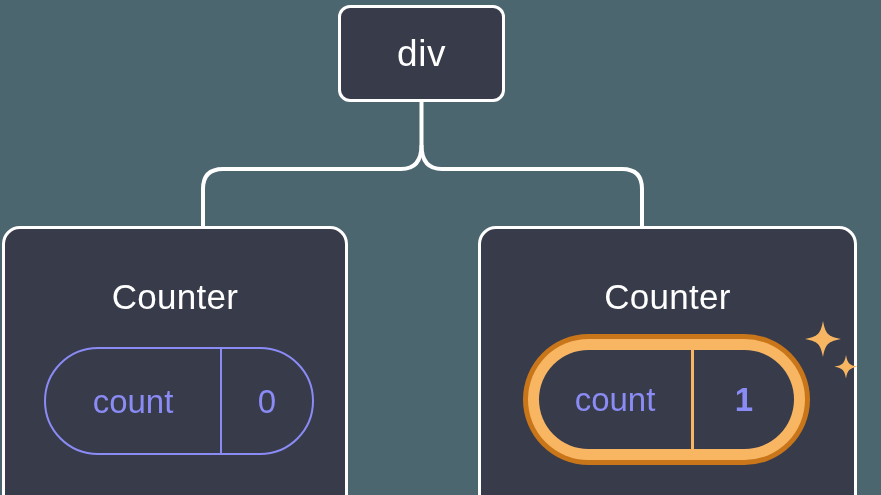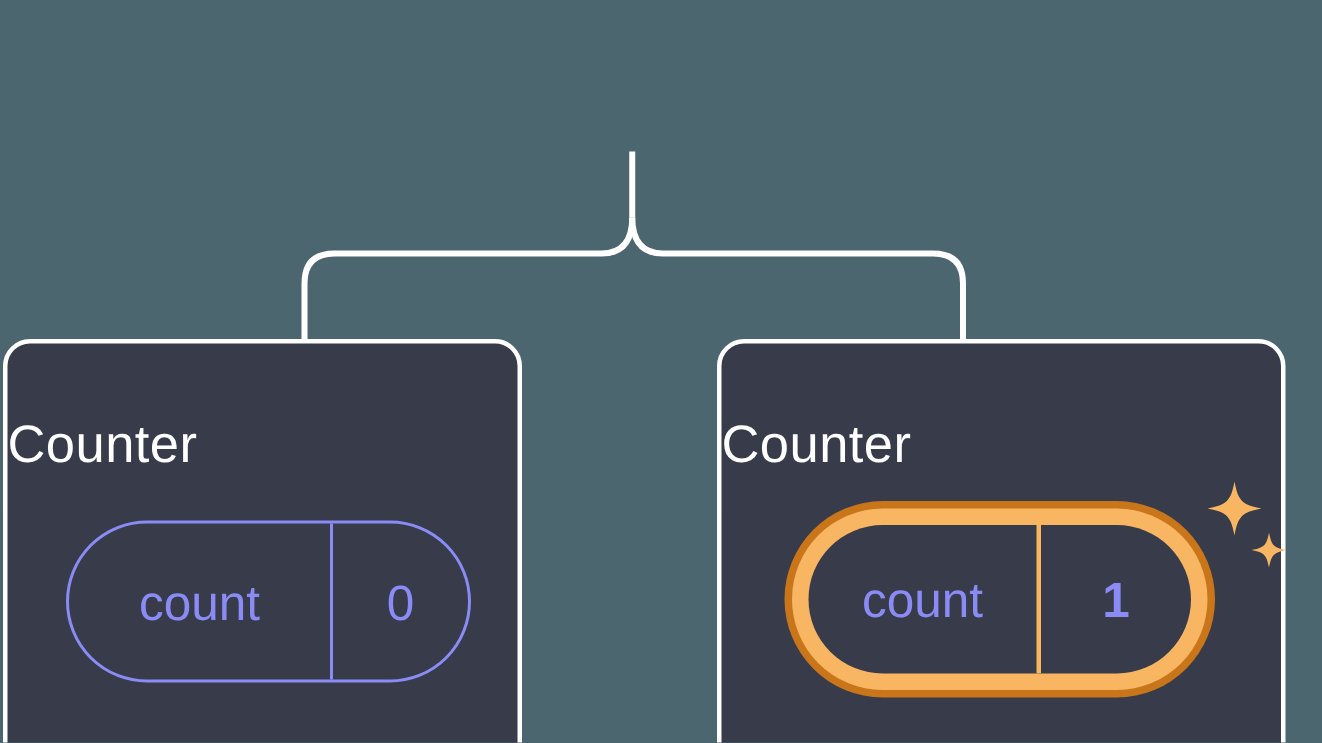--- a/index.html
+++ b/index.html
@@ -68,20 +68,21 @@
     color: #ffffff;
     font-size: 37px;
     letter-spacing: 0.5px;
     line-height: 1;
   }
   .node-title {
     position: absolute;
     left: 0;
     right: 0;
     top: 50px;
+    text-align: center;
     color: #ffffff;
     font-size: 35px;
     line-height: 1;
     letter-spacing: 0.3px;
   }
 
   
   .pill-wrap {
     position: absolute;
     text-align: center;
@@ -194,20 +195,23 @@
 
   <svg id="connectors" viewBox="0 0 881 495" width="881" height="495" fill="none">
 
     <path d="M 421.5 101 L 421.5 145" stroke="#ffffff" stroke-width="4" stroke-linecap="butt"></path>
 
     <path d="M 421.5 145 Q 421.5 169 401 169 L 223 169 Q 203 169 203 189 L 203 228" stroke="#ffffff" stroke-width="4" stroke-linecap="butt"></path>
 
     <path d="M 421.5 145 Q 421.5 169 442 169 L 622 169 Q 642 169 642 189 L 642 228" stroke="#ffffff" stroke-width="4" stroke-linecap="butt"></path>
   </svg>
 
+  <div class="node root">
+    <span class="root-label">div</span>
+  </div>
 
   <div class="node child child-left">
     <div class="node-title">Counter</div>
 
     <div class="pill-wrap left-pill">
       <div class="pill">
         <div class="cell key">count</div>
         <div class="cell val">0</div>
       </div>
     </div>

